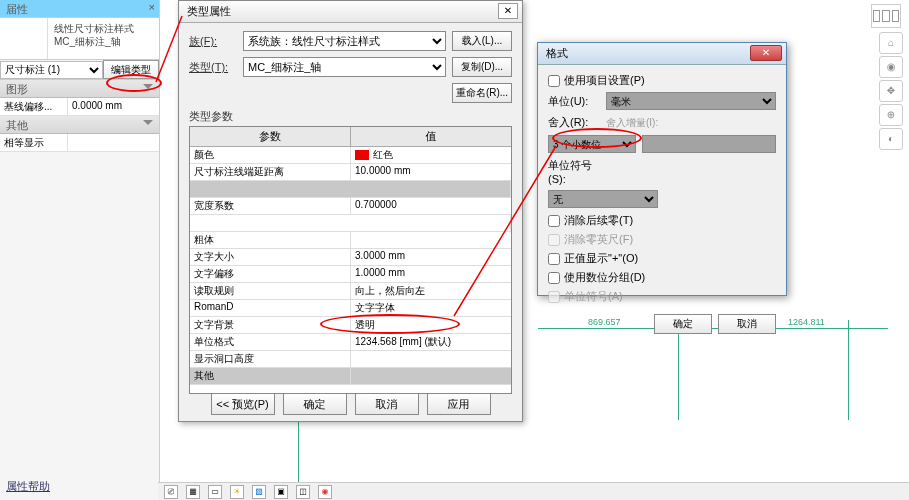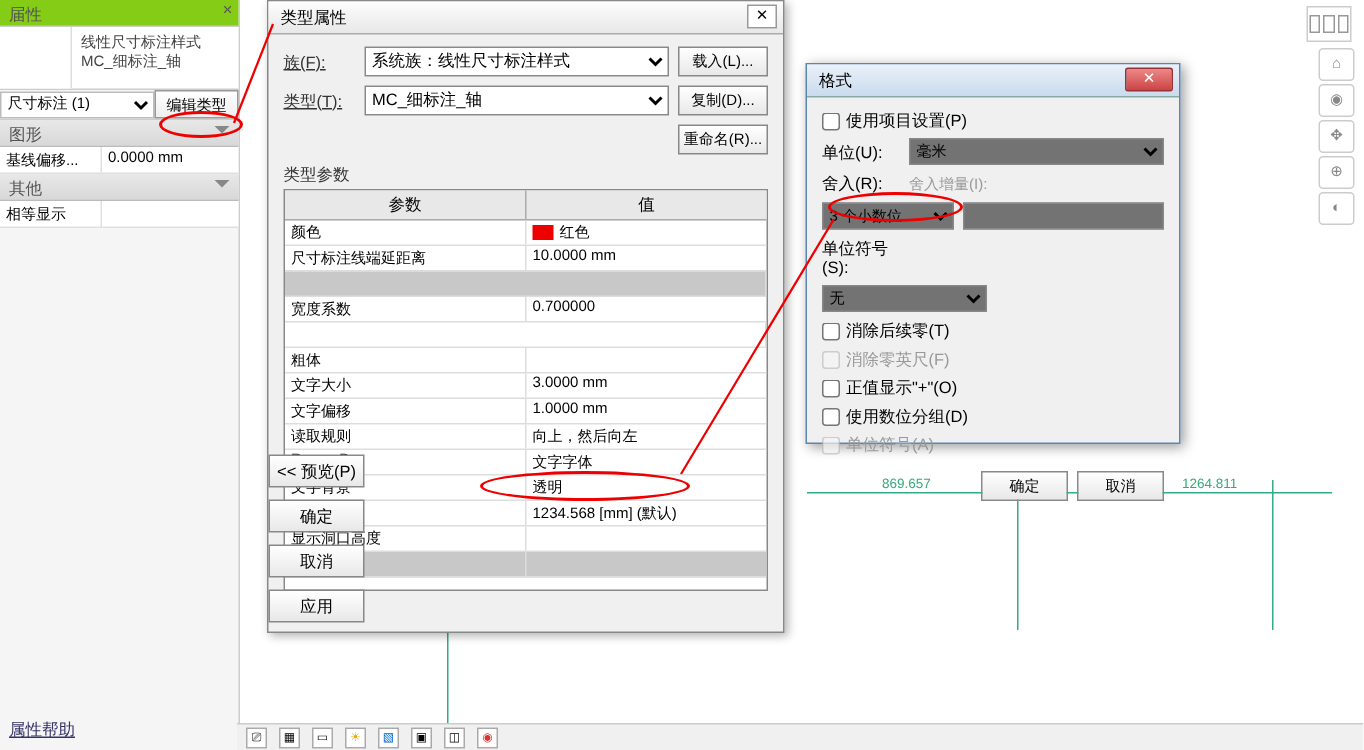--- a/index.html
+++ b/index.html
@@ -1,20 +1,20 @@
 <!DOCTYPE html>
 <html><head>
 <meta charset="utf-8">
 <style>
 * { margin: 0; padding: 0; box-sizing: border-box; font-family: "Microsoft YaHei", SimSun, sans-serif; font-size: 11px; }
 body { width: 909px; height: 500px; background: #fff; position: relative; overflow: hidden; }
 
 
 .prop-panel { position: absolute; left: 0; top: 0; width: 160px; height: 500px; border-right: 1px solid #ccc; background: #f5f5f5; }
-.panel-title { height: 18px; background: #84cc16; padding: 2px 6px; color: #555; border-bottom: 1px solid #ccc; position: relative; }
+.panel-title { height: 18px; background: #7dd3fc; padding: 2px 6px; color: #555; border-bottom: 1px solid #ccc; position: relative; }
 .panel-title .close { position: absolute; right: 4px; top: 1px; cursor: pointer; }
 .thumb-row { display: flex; height: 42px; border-bottom: 1px solid #ccc; background: #fff; }
 .thumb { width: 48px; height: 100%; border-right: 1px solid #ddd; background: #fff; }
 .thumb-text { flex: 1; padding: 4px 6px; font-size: 10px; color: #444; line-height: 13px; }
 .edit-row { display: flex; align-items: center; height: 20px; border-bottom: 1px solid #ccc; }
 .edit-row select { flex: 1; height: 18px; font-size: 10px; background: #fff; border: 1px solid #bbb; }
 .edit-row button { width: 56px; height: 19px; font-size: 10px; border: 1px solid #999; background: linear-gradient(#fff,#eee); }
 .section-head { height: 18px; background: linear-gradient(#e8e8e8,#d8d8d8); padding: 2px 6px; border-bottom: 1px solid #bbb; color: #555; position: relative; }
 .section-head .arrow { position: absolute; right: 6px; top: 4px; width: 0; height: 0; border-left: 5px solid transparent; border-right: 5px solid transparent; border-top: 5px solid #888; }
 .prop-row { display: flex; height: 18px; border-bottom: 1px solid #e0e0e0; background: #fff; }
@@ -38,34 +38,34 @@
 .param-table { width: 100%; border: 1px solid #888; background: #fff; }
 .pt-header { display: flex; background: #e8e8e8; border-bottom: 1px solid #aaa; }
 .pt-header div { flex: 1; text-align: center; padding: 2px 0; font-size: 11px; }
 .pt-header div:first-child { border-right: 1px solid #aaa; }
 .pt-body { height: 246px; overflow-y: scroll; }
 .pt-row { display: flex; border-bottom: 1px solid #ddd; height: 17px; }
 .pt-row.cat { background: #c8c8c8; }
 .pt-cell { flex: 1; padding: 1px 4px; font-size: 10px; }
 .pt-cell:first-child { border-right: 1px solid #ddd; }
 .color-swatch { display: inline-block; width: 14px; height: 10px; background: #e00; vertical-align: middle; margin-right: 4px; }
-.dlg1-buttons { position: absolute; bottom: 6px; left: 0; right: 0; display: flex; justify-content: center; gap: 8px; flex-direction: column; }
+.dlg1-buttons { position: absolute; bottom: 6px; left: 0; right: 0; display: flex; justify-content: center; gap: 8px; }
 .dlg1-buttons button { width: 64px; height: 22px; border: 1px solid #888; background: linear-gradient(#fff,#e8e8e8); font-size: 11px; }
 
 
 .dlg2 { position: absolute; left: 537px; top: 42px; width: 250px; height: 254px; background: #f0f0f0; border: 1px solid #5a86b3; box-shadow: 2px 2px 8px rgba(0,0,0,.4); }
 .dlg2-title { height: 22px; background: linear-gradient(#eaf1f9,#c9dbee); border-bottom: 1px solid #8aa; padding: 3px 8px; position: relative; }
 .dlg2-title .xbtn { position: absolute; right: 4px; top: 2px; width: 32px; height: 16px; background: linear-gradient(#e88,#c44); border: 1px solid #933; color: #fff; text-align: center; line-height: 14px; font-size: 10px; border-radius: 2px; }
 .dlg2-body { padding: 8px 10px; }
 .cb-row { margin-bottom: 4px; display: flex; align-items: center; gap: 4px; }
 .cb-row input[type=checkbox] { width: 12px; height: 12px; }
 .cb-row.disabled { color: #999; }
 .unit-row { display: flex; align-items: center; margin-bottom: 5px; gap: 6px; }
 .unit-row label { width: 52px; }
-.unit-row select, .unit-row input[type=text] { flex: 1; height: 18px; border: 1px solid #888; background: #737373; font-size: 10px; }
+.unit-row select, .unit-row input[type=text] { flex: 1; height: 18px; border: 1px solid #888; background: #a3a3a3; font-size: 10px; }
 .unit-row .disabled-text { color: #999; font-size: 10px; }
 .dlg2-buttons { display: flex; justify-content: flex-end; gap: 6px; margin-top: 10px; }
 .dlg2-buttons button { width: 58px; height: 20px; border: 1px solid #888; background: linear-gradient(#fff,#e8e8e8); font-size: 10px; }
 
 
 .canvas { position: absolute; left: 158px; top: 0; right: 0; bottom: 0; }
 .canvas-line { position: absolute; background: #2a7; }
 .dim-text { position: absolute; font-size: 9px; color: #3a7; }
 .status-bar { position: absolute; left: 158px; bottom: 0; right: 0; height: 18px; background: #f0f0f0; border-top: 1px solid #ccc; display: flex; align-items: center; padding: 0 6px; gap: 8px; }
 .status-icon { width: 14px; height: 14px; border: 1px solid #aaa; background: #fff; font-size: 8px; text-align: center; line-height: 12px; }

